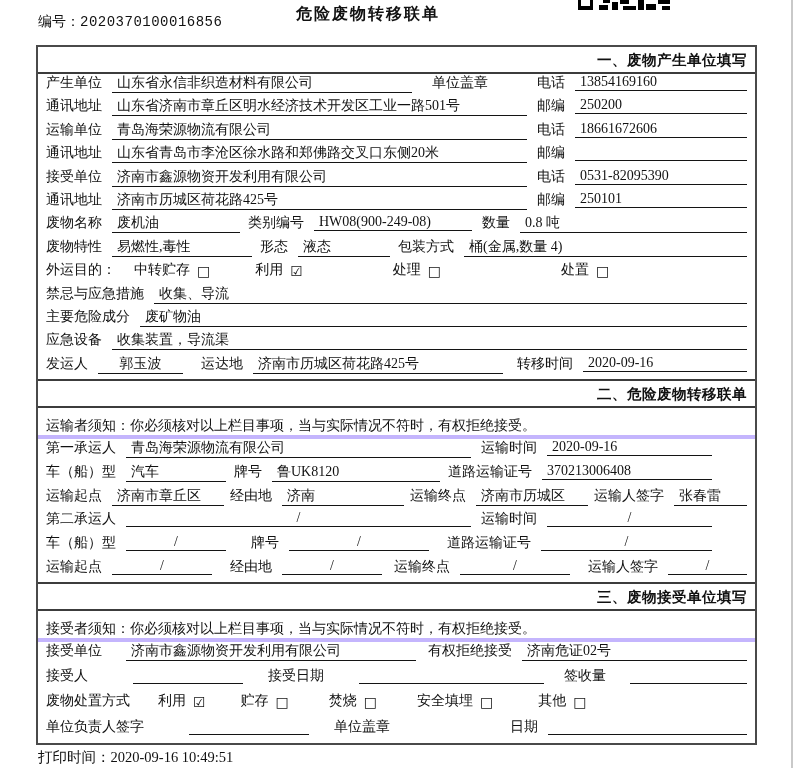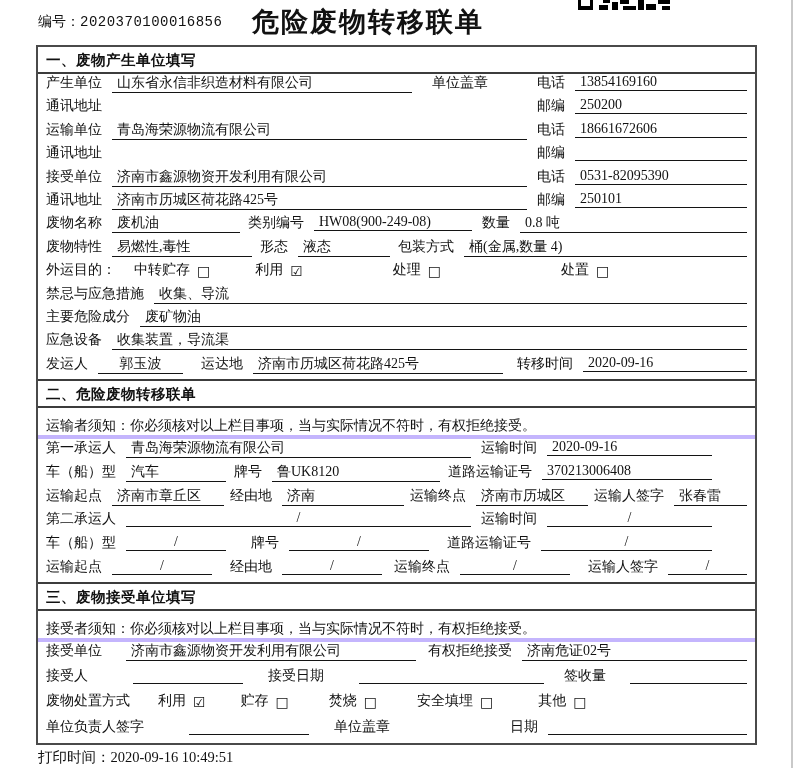--- a/index.html
+++ b/index.html
@@ -8,35 +8,35 @@
     position:relative; width:796px; height:768px; background:#ffffff;
     font-family:"Liberation Serif","DejaVu Serif",serif;
     font-size:14px; color:#111; overflow:hidden;
   }
   .edge-line { position:absolute; top:0; bottom:0; right:3px; width:2px; background:#c9c9c9; }
 
   .serial { position:absolute; left:38px; top:13px; white-space:nowrap; }
   .serial .num { font-family:Liberation Mono, monospace; letter-spacing:.5px; }
   .title {
     position:absolute; left:0; right:60px; top:4px; text-align:center;
-    font-size:27px; font-weight:bold; letter-spacing:2px; white-space:nowrap;
+    font-size:16px; font-weight:bold; letter-spacing:2px; white-space:nowrap;
   }
   .qr { position:absolute; left:578px; top:0; width:94px; height:10px; }
 
   .formbox {
     position:absolute; left:36px; top:45px; width:721px; height:700px;
     border:2px solid #4a4a4a; background:#fff;
   }
   .section { width:100%; overflow:hidden; }
   #s1 { height:334px; border-bottom:2px solid #3c3c3c; }
   #s2 { height:203px; border-bottom:2px solid #3c3c3c; }
   #s3 { height:159px; }
   .sec-h {
     height:27px; border-bottom:2px solid #3c3c3c; font-weight:bold;
-    font-size:14.5px; padding:4px 8px 0 8px; letter-spacing:.5px;
+    font-size:14.5px; padding:4px 8px 0 8px; letter-spacing:.5px;text-align:right;
   }
   .notice-row {
     height:31px; border-bottom:4px solid #c4b5fd; display:flex;
     align-items:flex-end; padding:0 8px; white-space:nowrap;
   }
   .row { display:flex; align-items:flex-start; padding:0 8px 2px 8px; }
   #s1 .row { height:23.4px; }
   #s2 .row { height:23.8px; }
   #s3 .row { height:25.2px; }
   .lbl { flex:none; margin-right:10px; white-space:nowrap; }
@@ -94,35 +94,37 @@
         <span class="lbl">产生单位</span>
         <span class="val w300">山东省永信非织造材料有限公司</span>
         <span class="lbl ml20">单位盖章</span>
         <span class="sp"></span>
         <span class="lbl">电话</span>
         <span class="val w172">13854169160</span>
       </div>
 
       <div class="row">
         <span class="lbl">通讯地址</span>
+        <span class="val w415">山东省济南市章丘区明水经济技术开发区工业一路501号</span>
         <span class="sp"></span>
         <span class="lbl">邮编</span>
         <span class="val w172">250200</span>
       </div>
 
       <div class="row">
         <span class="lbl">运输单位</span>
         <span class="val w415">青岛海荣源物流有限公司</span>
         <span class="sp"></span>
         <span class="lbl">电话</span>
         <span class="val w172">18661672606</span>
       </div>
 
       <div class="row">
         <span class="lbl">通讯地址</span>
+        <span class="val w415">山东省青岛市李沧区徐水路和郑佛路交叉口东侧20米</span>
         <span class="sp"></span>
         <span class="lbl">邮编</span>
         <span class="val w172"></span>
       </div>
 
       <div class="row">
         <span class="lbl">接受单位</span>
         <span class="val w415">济南市鑫源物资开发利用有限公司</span>
         <span class="sp"></span>
         <span class="lbl">电话</span>

